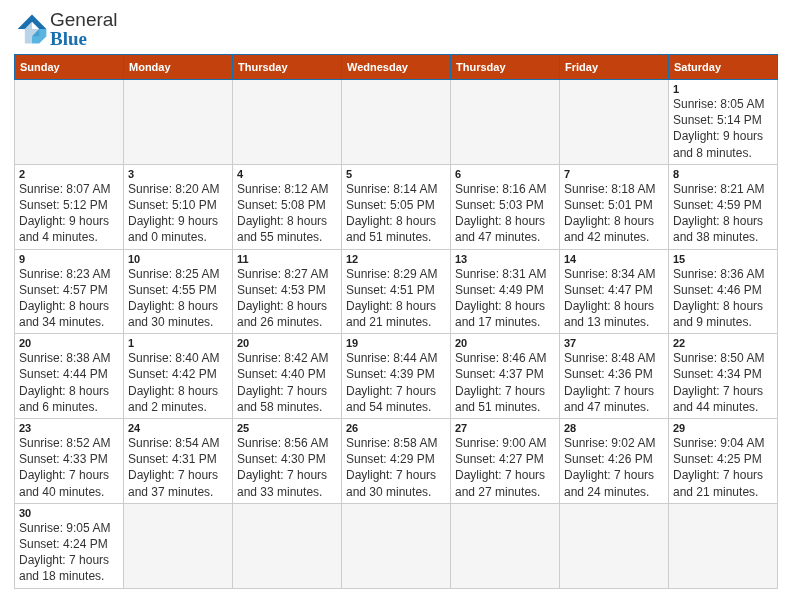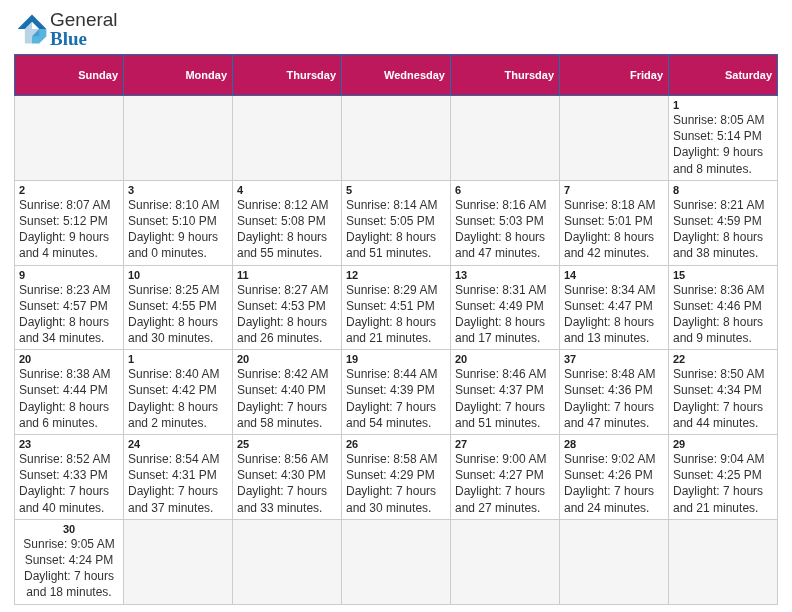--- a/index.html
+++ b/index.html
@@ -39,45 +39,44 @@
     .location {
       font-size: 14px;
       color: #444;
     }
     .calendar {
       width: 100%;
       border-collapse: collapse;
       border: 1px solid #ccc;
     }
     .calendar th {
-      background: #be185d;
+      background: #c2410c;
       color: #fff;
       font-size: 11px;
       font-weight: bold;
-      text-align: right;
-      padding: 14px 5px;
+      text-align: left;
+      padding: 6px 5px;
       border: 1px solid #1a6faf;
       width: calc(100%/7);
     }
     .calendar td {
       border: 1px solid #ccc;
       vertical-align: top;
       padding: 3px 4px;
       width: calc(100%/7);
       font-size: 8.5px;
       color: #333;
       background: #fff;
       height: 72px;
     }
     .calendar td.empty {
       background: #f5f5f5;
     }
     .calendar td.last-row {
       height: 60px;
-      text-align: center;
     }
     .day-num {
       font-size: 11px;
       font-weight: bold;
       color: #222;
       display: block;
       margin-bottom: 1px;
     }
     .day-info {
       font-size: 12px;
@@ -141,21 +140,21 @@
         <tr>
           <td>
             <span class="day-num">2</span>
             <div class="day-info">Sunrise: 8:07 AM
 Sunset: 5:12 PM
 Daylight: 9 hours
 and 4 minutes.</div>
           </td>
           <td>
             <span class="day-num">3</span>
-            <div class="day-info">Sunrise: 8:10 AM
+            <div class="day-info">Sunrise: 8:20 AM
 Sunset: 5:10 PM
 Daylight: 9 hours
 and 0 minutes.</div>
           </td>
           <td>
             <span class="day-num">4</span>
             <div class="day-info">Sunrise: 8:12 AM
 Sunset: 5:08 PM
 Daylight: 8 hours
 and 55 minutes.</div>

